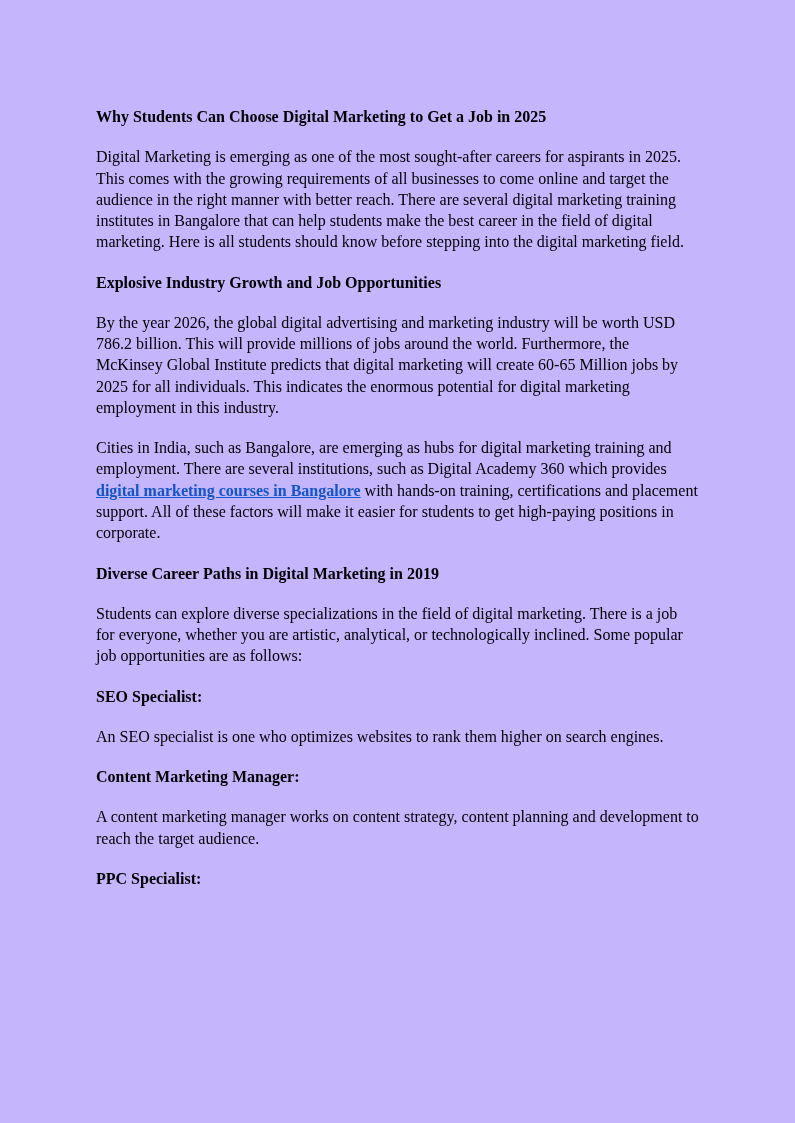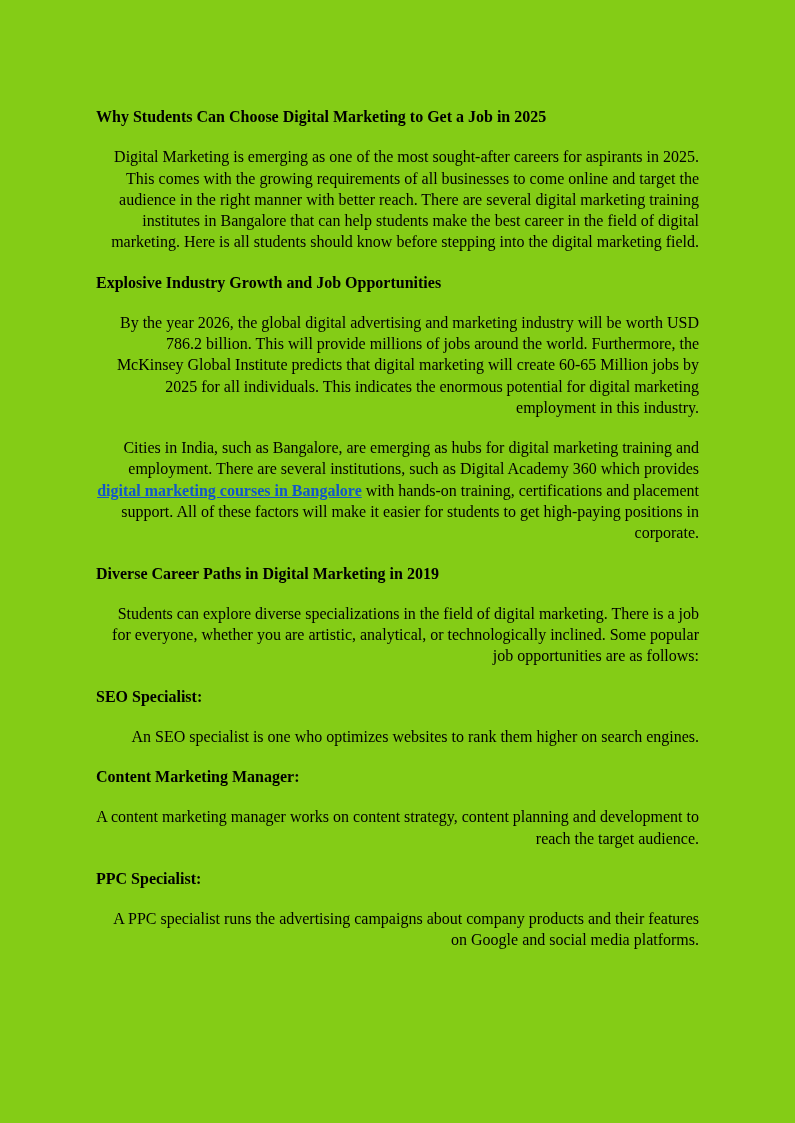--- a/index.html
+++ b/index.html
@@ -5,37 +5,36 @@
   * { box-sizing: border-box; }
   html, body {
     margin: 0;
     padding: 0;
     background: #ffffff;
   }
   .page {
     position: relative;
     width: 795px;
     height: 1123px;
-    background: #84cc16;
+    background: #c4b5fd;
     padding: 106px 96px 0 96px;
     font-family: "Liberation Serif", "DejaVu Serif", serif;
     font-size: 16px;
     line-height: 1.33;
     color: #000000;
     overflow: hidden;
   }
   .doc-title,
   .doc-heading {
     font-size: 16px;
     font-weight: bold;
     margin: 0 0 19px 0;
   }
   .doc-para {
     margin: 0 0 19px 0;
-    text-align: right;
   }
   .doc-link {
     color: #1155cc;
     font-weight: bold;
     cursor: pointer;
   }
 </style>
 </head>
 <body>
 
@@ -56,15 +55,14 @@
   <p class="doc-para">Students can explore diverse specializations in the field of digital marketing. There is a job for everyone, whether you are artistic, analytical, or technologically inclined. Some popular job opportunities are as follows:</p>
 
   <h3 class="doc-heading">SEO Specialist:</h3>
   <p class="doc-para">An SEO specialist is one who optimizes websites to rank them higher on search engines.</p>
 
 
   <h3 class="doc-heading">Content Marketing Manager:</h3>
   <p class="doc-para">A content marketing manager works on content strategy, content planning and development to reach the target audience.</p>
 
   <h3 class="doc-heading">PPC Specialist:</h3>
-  <p class="doc-para">A PPC specialist runs the advertising campaigns about company products and their features on Google and social media platforms.</p>
 
 </div>
 
 </body></html>

